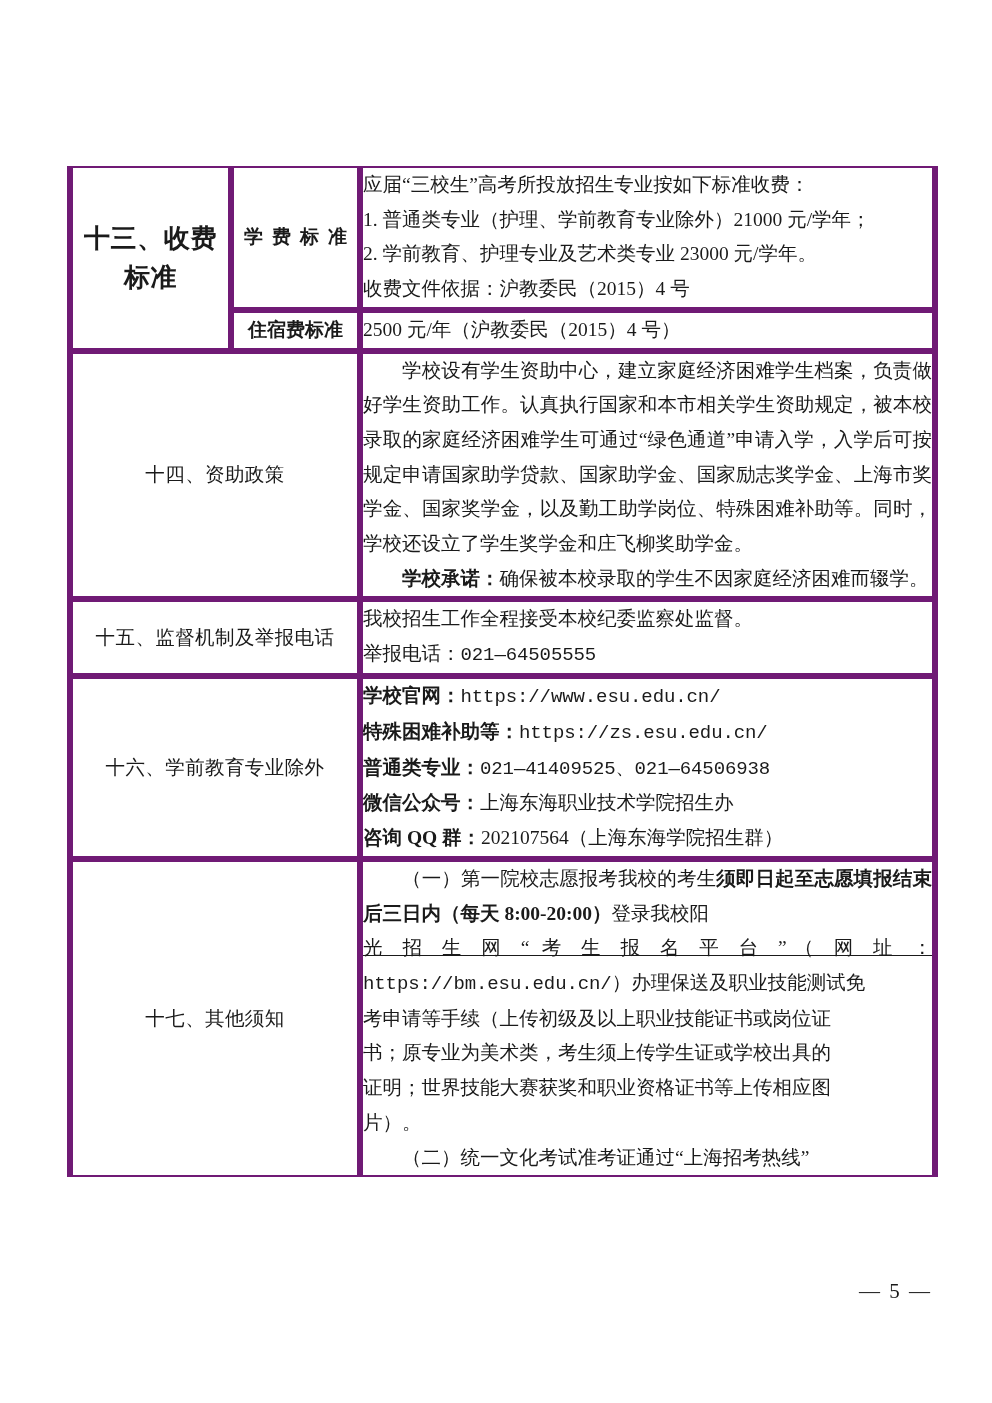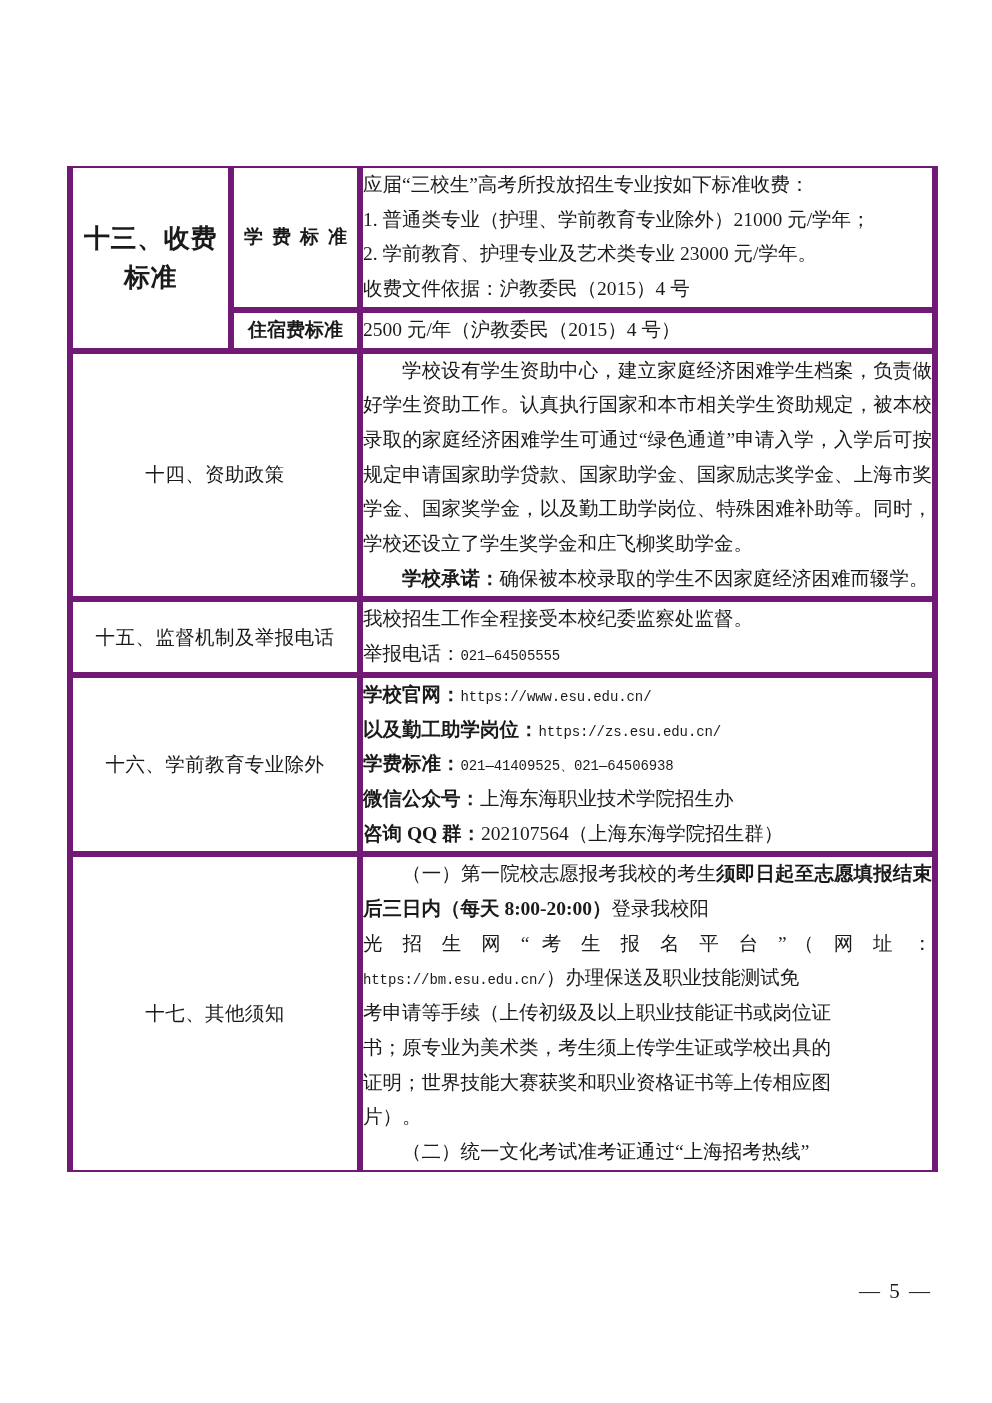--- a/index.html
+++ b/index.html
@@ -91,28 +91,29 @@
     margin: 0;
   }
   .body-cell p.indent {
     text-indent: 2em;
   }
   .body-cell.mid { vertical-align: middle; }
 
   .b { font-weight: bold; margin-top: 40px; }
   .latin {
     font-family: "Liberation Mono", "DejaVu Sans Mono", monospace;
-    font-size: 14px;
+    font-size: 19px;
     letter-spacing: -0.1px;
   }
 
   
   .spread-line {
     text-align: justify;
     text-align-last: justify;
+    text-decoration: underline;
   }
 
   
   .page-number {
     position: absolute;
     left: 0;
     top: 1279px;
     width: 932px;
     text-align: right;
     font-size: 21px;
@@ -165,22 +166,22 @@
         <td class="body-cell">
           <p>我校招生工作全程接受本校纪委监察处监督。</p>
           <p><span>举报电话：</span><span class="latin">021—64505555</span></p>
         </td>
       </tr>
 
       <tr>
         <td class="lbl-wide" colspan="2">十六、学前教育专业除外</td>
         <td class="body-cell">
           <p><span class="b">学校官网：</span><span class="latin">https://www.esu.edu.cn/</span></p>
-          <p><span class="b">以及勤工助学岗位：</span><span class="latin">https://zs.esu.edu.cn/</span></p>
-          <p><span class="b">学费标准：</span><span class="latin">021—41409525、021—64506938</span></p>
+          <p><span class="b">特殊困难补助等：</span><span class="latin">https://zs.esu.edu.cn/</span></p>
+          <p><span class="b">普通类专业：</span><span class="latin">021—41409525、021—64506938</span></p>
           <p><span class="b">微信公众号：</span><span>上海东海职业技术学院招生办</span></p>
           <p><span class="b">咨询 QQ 群：</span><span>202107564（上海东海学院招生群）</span></p>
         </td>
       </tr>
 
       <tr>
         <td class="lbl-wide outer-bottom" colspan="2">十七、其他须知</td>
         <td class="body-cell outer-bottom">
           <p class="indent"><span>（一）第一院校志愿报考我校的考生</span><span class="b">须即日起至志愿填报结束后三日内（每天 8:00-20:00）</span><span>登录我校阳</span></p>
           <p class="spread-line">光 招 生 网 “ 考 生 报 名 平 台 ”（ 网 址 ：</p>

